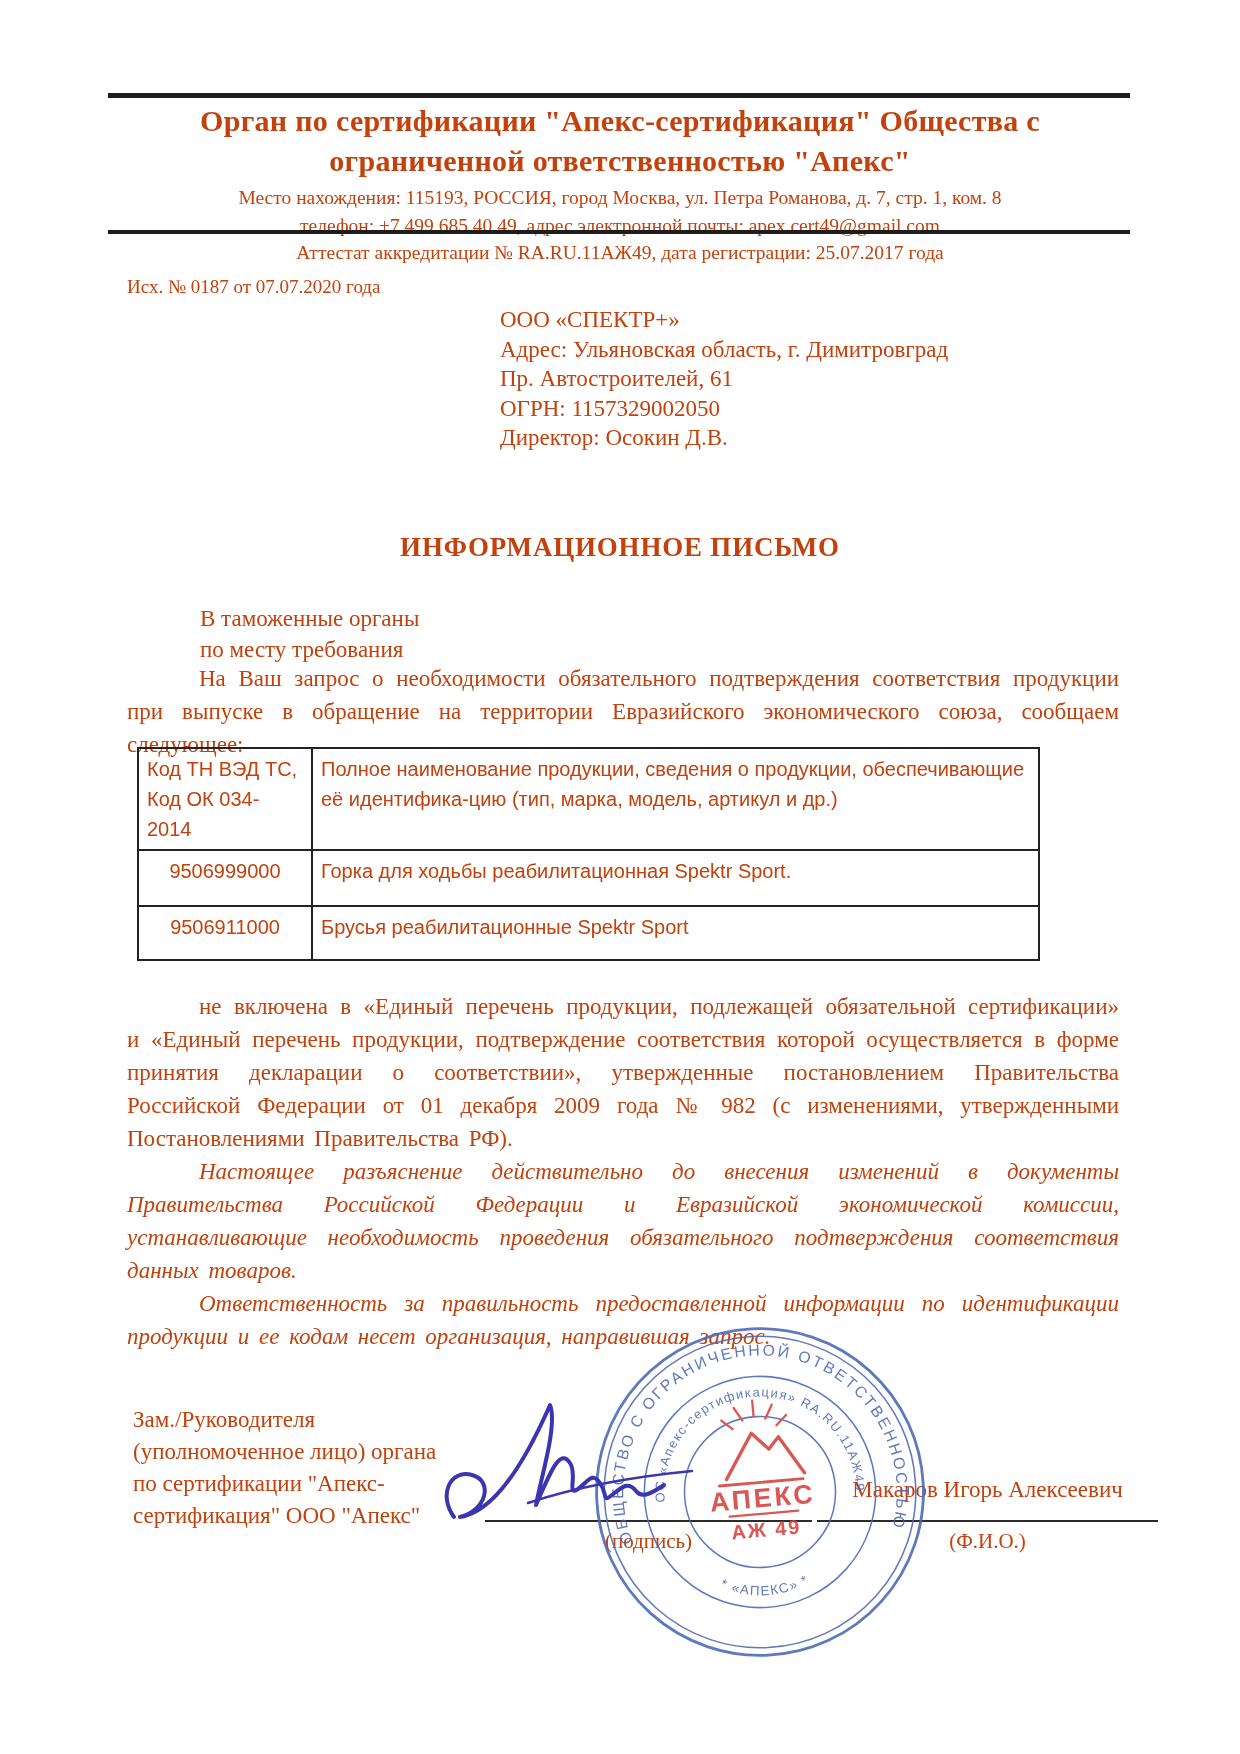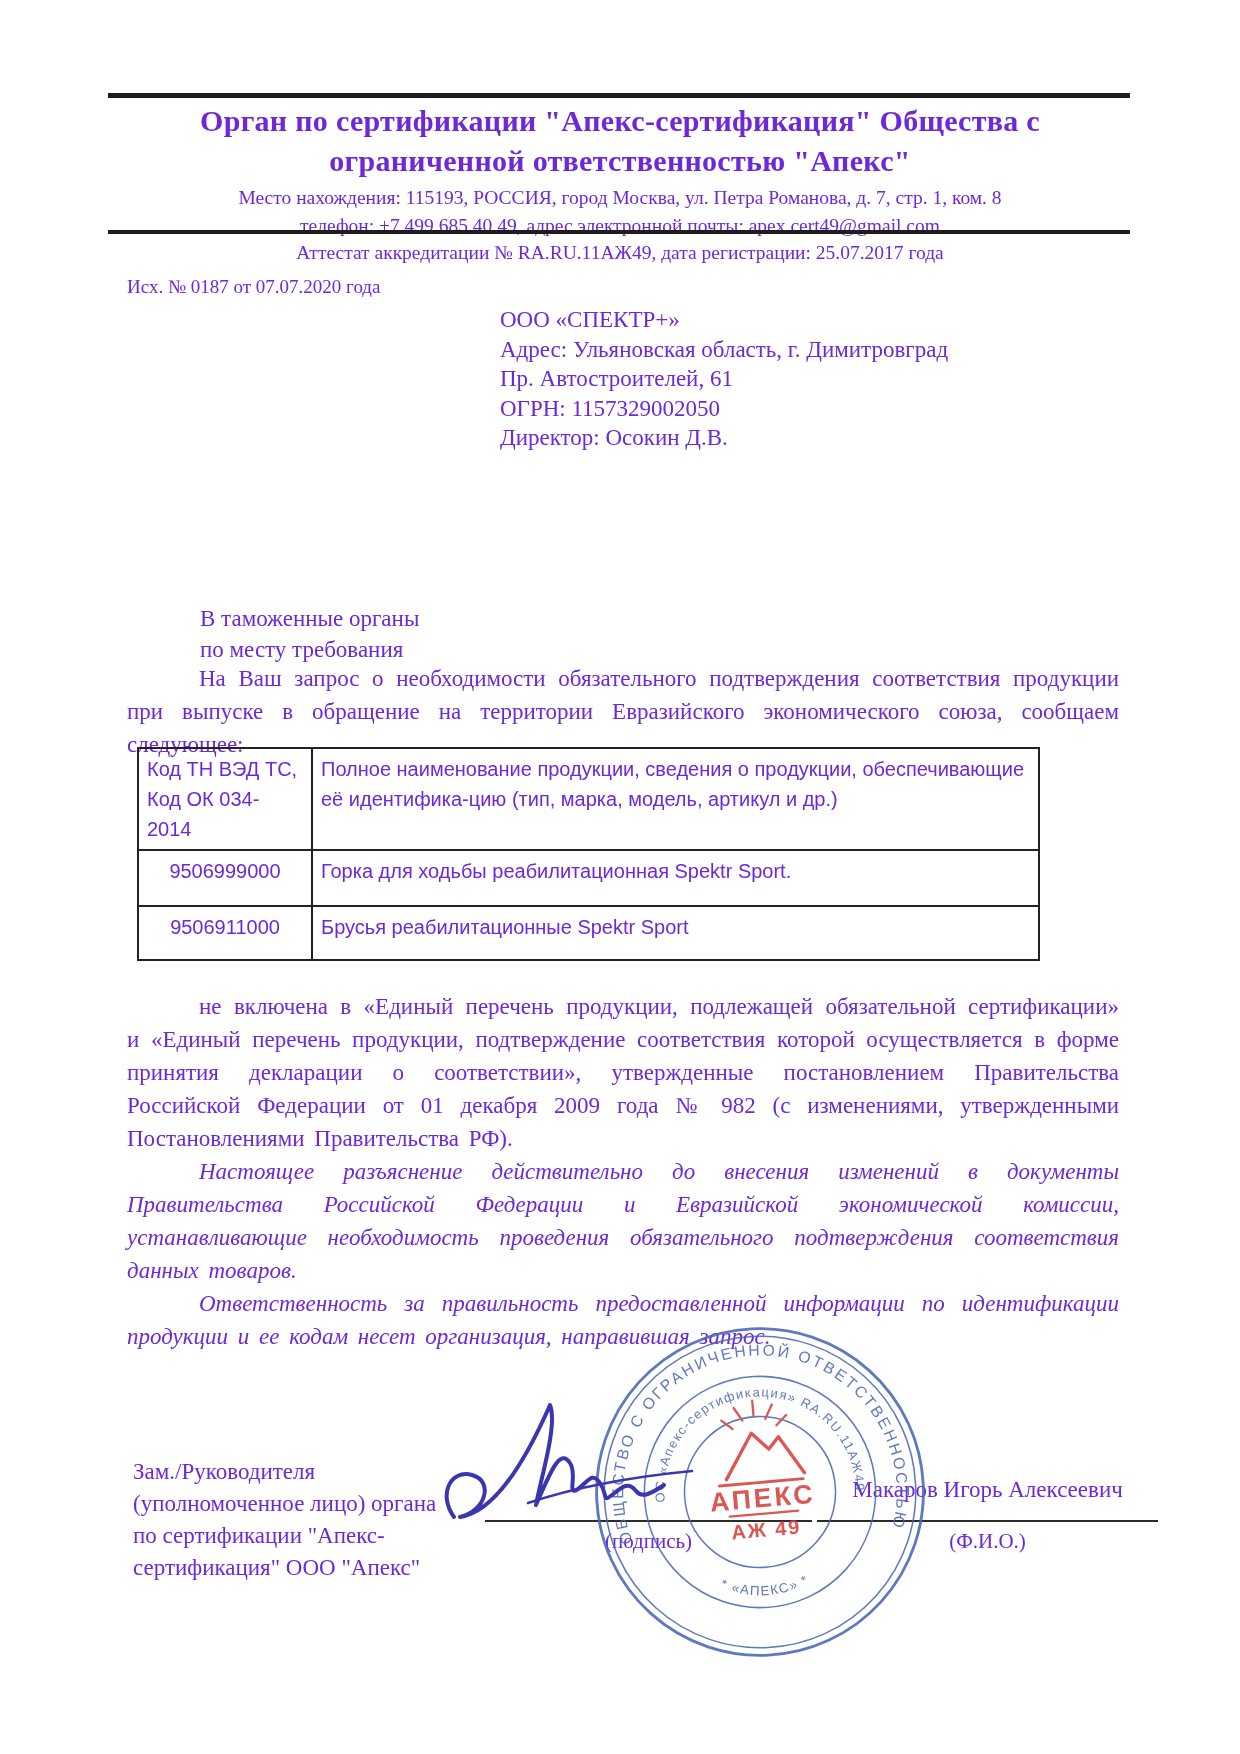--- a/index.html
+++ b/index.html
@@ -1,18 +1,18 @@
 <!DOCTYPE html>
 <html><head>
 <meta charset="utf-8">
 <style>
   html,body { margin:0; padding:0; background:#e8e8e8; }
   .page {
     position:relative; width:1240px; height:1754px; margin:0 auto;
-    background:#ffffff; color:#6d28d9;
+    background:#ffffff; color:#c2410c;
     font-family:"Liberation Serif", serif; overflow:hidden;
   }
   .abs { position:absolute; }
   .rule { background:#1d1d1d; }
 
   .org-title { font-weight:bold; font-size:30px; line-height:40px; text-align:center; letter-spacing:0.3px; }
   .org-sub   { font-size:19.5px; line-height:27.5px; text-align:center; }
 
   .ref-line  { font-size:19px; }
   .recipient { font-size:23px; line-height:29.5px; text-align:left; }
@@ -61,20 +61,21 @@
   <div class="abs ref-line" style="left:127px; top:276px;">Исх. № 0187 от 07.07.2020 года</div>
 
   <div class="abs recipient" style="left:500px; top:305px; width:616px;">
     <div>ООО «СПЕКТР+»</div>
     <div>Адрес: Ульяновская область, г. Димитровград</div>
     <div>Пр. Автостроителей, 61</div>
     <div>ОГРН: 1157329002050</div>
     <div>Директор: Осокин Д.В.</div>
   </div>
 
+  <div class="abs doc-title" style="left:110px; top:532px; width:1020px;">ИНФОРМАЦИОННОЕ ПИСЬМО</div>
 
   <div class="abs addressee" style="left:200px; top:603px;">
     <div>В таможенные органы</div>
     <div>по месту требования</div>
   </div>
 
   <p class="abs para ind" style="left:127px; top:662px; width:992px;">На Ваш запрос о необходимости обязательного подтверждения соответствия продукции при выпуске в обращение на территории Евразийского экономического союза, сообщаем следующее:</p>
 
   <table class="doc-table abs" style="left:137px; top:747px; width:903px;">
     <colgroup>
@@ -99,21 +100,21 @@
     </tr>
   </tbody>
     </table>
 
   <div class="abs" style="left:127px; top:990px; width:992px;">
     <p class="para ind">не включена в «Единый перечень продукции, подлежащей обязательной сертификации» и «Единый перечень продукции, подтверждение соответствия которой осуществляется в форме принятия декларации о соответствии», утвержденные постановлением Правительства Российской Федерации от 01 декабря 2009 года № 982 (с изменениями, утвержденными Постановлениями Правительства РФ).</p>
     <p class="para ind">Настоящее разъяснение действительно до внесения изменений в документы Правительства Российской Федерации и Евразийской экономической комиссии, устанавливающие необходимость проведения обязательного подтверждения соответствия данных товаров.</p>
     <p class="para ind gap-top">Ответственность за правильность предоставленной информации по идентификации продукции и ее кодам несет организация, направившая запрос.</p>
   </div>
 
-  <div class="abs signer" style="left:133px; top:1456px; width:360px;">
+  <div class="abs signer" style="left:133px; top:1404px; width:360px;">
     <div>Зам./Руководителя</div>
     <div>(уполномоченное лицо) органа</div>
     <div>по сертификации "Апекс-</div>
     <div>сертификация" ООО "Апекс"</div>
   </div>
 
   <div class="abs sig-line" style="left:485px; top:1520px; width:327px;"></div>
   <div class="abs caption" style="left:485px; top:1529px; width:327px;">(подпись)</div>
 
   <div class="abs fio-name" style="left:817px; top:1477px; width:341px;font-family:Liberation Serif, serif;">Макаров Игорь Алексеевич</div>

